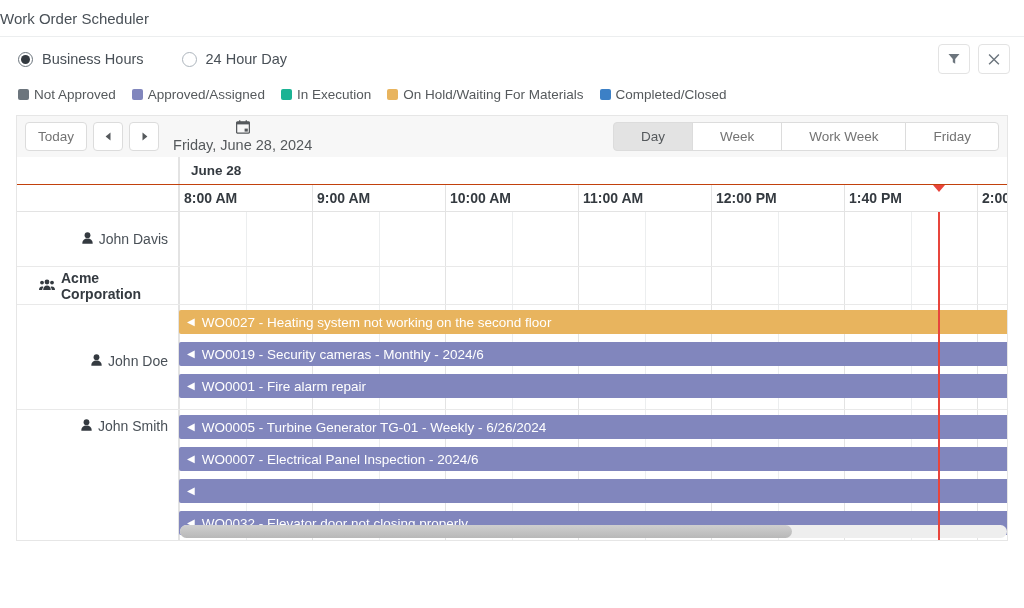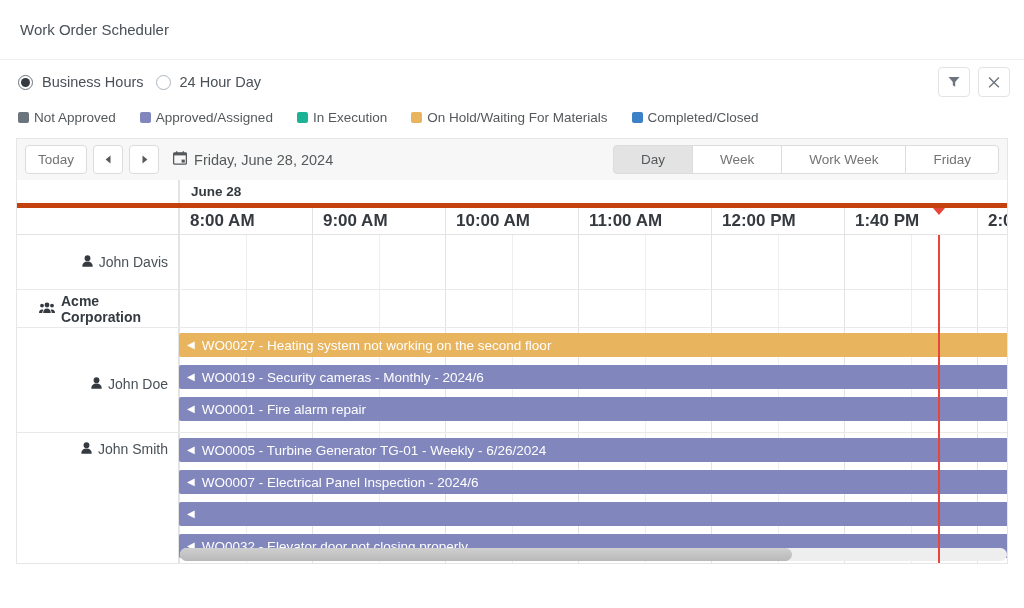--- a/index.html
+++ b/index.html
@@ -7,38 +7,38 @@
     margin: 0; padding: 0;
     width: 1024px; height: 608px;
     background: #ffffff;
     font-family: "Liberation Sans", sans-serif;
     color: #495057;
     overflow: hidden;
   }
 
   
   .app-title {
-    height: 60px;
+    height: 37px;
     display: flex;
     align-items: center;
-    padding-left: 20px;
+    padding-left: 0;
     font-size: 15px;
     color: #495057;
     border-bottom: 1px solid #eceeef;
   }
 
   
   .options-row {
     position: relative;
     height: 44px;
     display: flex;
     align-items: center;
     padding-left: 18px;
   }
-  .radio-group { display: flex; align-items: center; gap: 12px; }
+  .radio-group { display: flex; align-items: center; gap: 38px; }
   .radio-item { display: flex; align-items: center; gap: 9px; cursor: pointer; }
   .radio-dot {
     width: 15px; height: 15px; border-radius: 50%;
     border: 1.5px solid #adb5bd; background: #fff;
     display: inline-block; position: relative;
   }
   .radio-dot.checked { border-color: #6c757d; }
   .radio-dot.checked::after {
     content: ""; position: absolute;
     top: 2px; left: 2px; width: 9px; height: 9px;
@@ -56,21 +56,21 @@
     background: #fff;
     display: flex; align-items: center; justify-content: center;
     cursor: pointer;
     color: #6c757d;
   }
   .icon-btn svg { display: block; }
 
   
   .legend {
     display: flex; align-items: center;
-    padding-left: 18px; gap: 24px;
+    padding-left: 18px; gap: 16px;
     height: 26px;
     font-size: 13.5px;
     color: #55595c;
   }
   .legend-item { display: flex; align-items: center; gap: 5px; white-space: nowrap; }
   .swatch { width: 11px; height: 11px; border-radius: 2px; display: inline-block; }
 
   
   .sched-toolbar {
     margin: 8px 16px 0 16px;
@@ -93,22 +93,23 @@
     display: flex; align-items: center; justify-content: center;
     cursor: pointer;
     font-family: "Liberation Sans", sans-serif;
   }
   .btn.arrow { padding: 0; width: 30px; }
   .nav-left { display: flex; align-items: center; gap: 6px; }
   .date-label {
     margin-left: 14px;
     font-size: 14.5px;
     color: #55595c;
-    display: flex; align-items: center; gap: 7px;
+    display: flex; align-items: center; 
     white-space: nowrap;
+    flex-direction: column;
   }
   .view-switch {
     position: absolute; right: 8px; top: 6px;
     display: flex;
   }
   .view-switch .btn {
     border-radius: 0;
     margin-left: -1px;
     padding: 0 27px;
   }
@@ -126,39 +127,39 @@
     overflow: hidden;
     background: #fff;
   }
 
   .res-col-head, .res-cell {
     width: 162px; min-width: 162px;
     border-right: 1px solid #e3e3e3;
   }
 
   
-  .hdr-date-row { display: flex; height: 28px; border-bottom: 5px solid #c2410c; justify-content: center; }
+  .hdr-date-row { display: flex; height: 28px; border-bottom: 1px solid #c2410c; justify-content: center; }
   .hdr-date-row .res-col-head { border-right: 1px solid #e3e3e3; }
   .hdr-date-label {
     flex: 1;
     font-size: 13.5px; font-weight: bold; color: #343a40;
     display: flex; align-items: center;
     padding-left: 11px;
     border-left: 1px solid #e3e3e3;
   }
 
   
   .hdr-hours-row { display: flex; height: 27px; border-bottom: 1px solid #e3e3e3; }
   .hours-strip { display: flex; flex: 1; position: relative; }
   .hour-cell {
     width: 133px; min-width: 133px;
     border-left: 1px solid #e3e3e3;
-    font-size: 17px; font-weight: bold; color: #343a40;
+    font-size: 14px; font-weight: bold; color: #343a40;
     display: flex; align-items: center;
-    padding-left: 10px;
+    padding-left: 4px;
   }
 
   
   .res-row { display: flex; border-bottom: 1px solid #e9e9e9; }
   .res-cell {
     display: flex; align-items: center; justify-content: flex-end;
     padding: 0 10px 0 6px;
     font-size: 14px; color: #495057;
     gap: 6px;
   }

